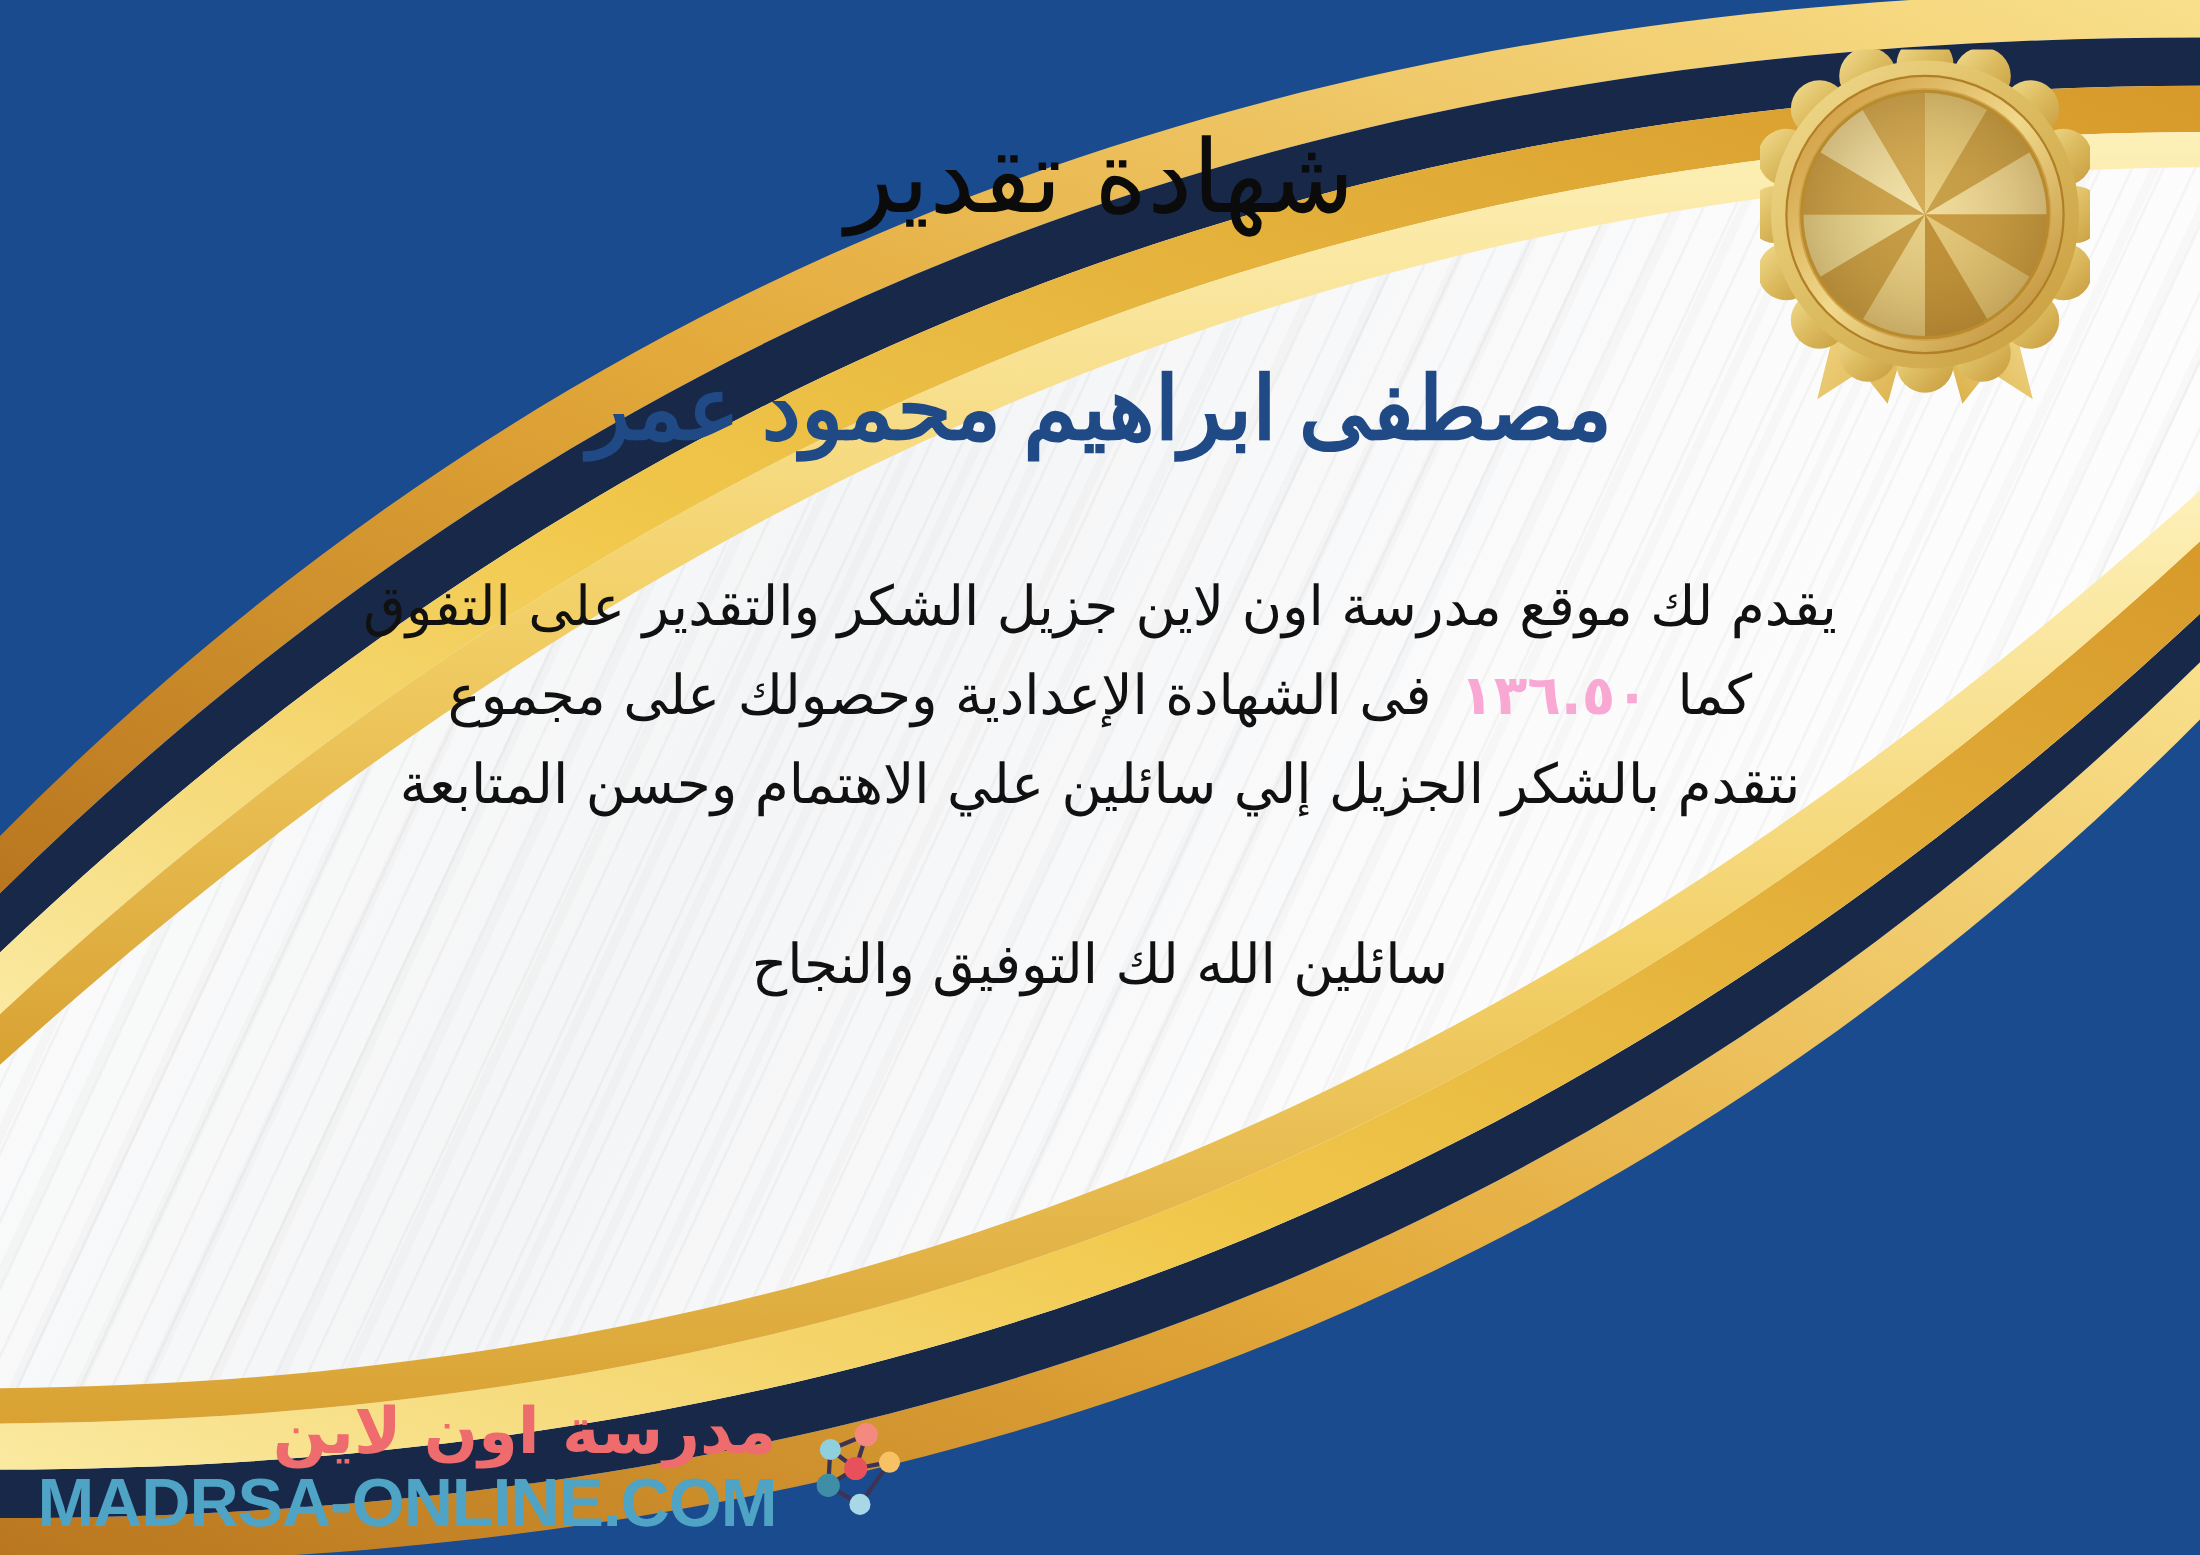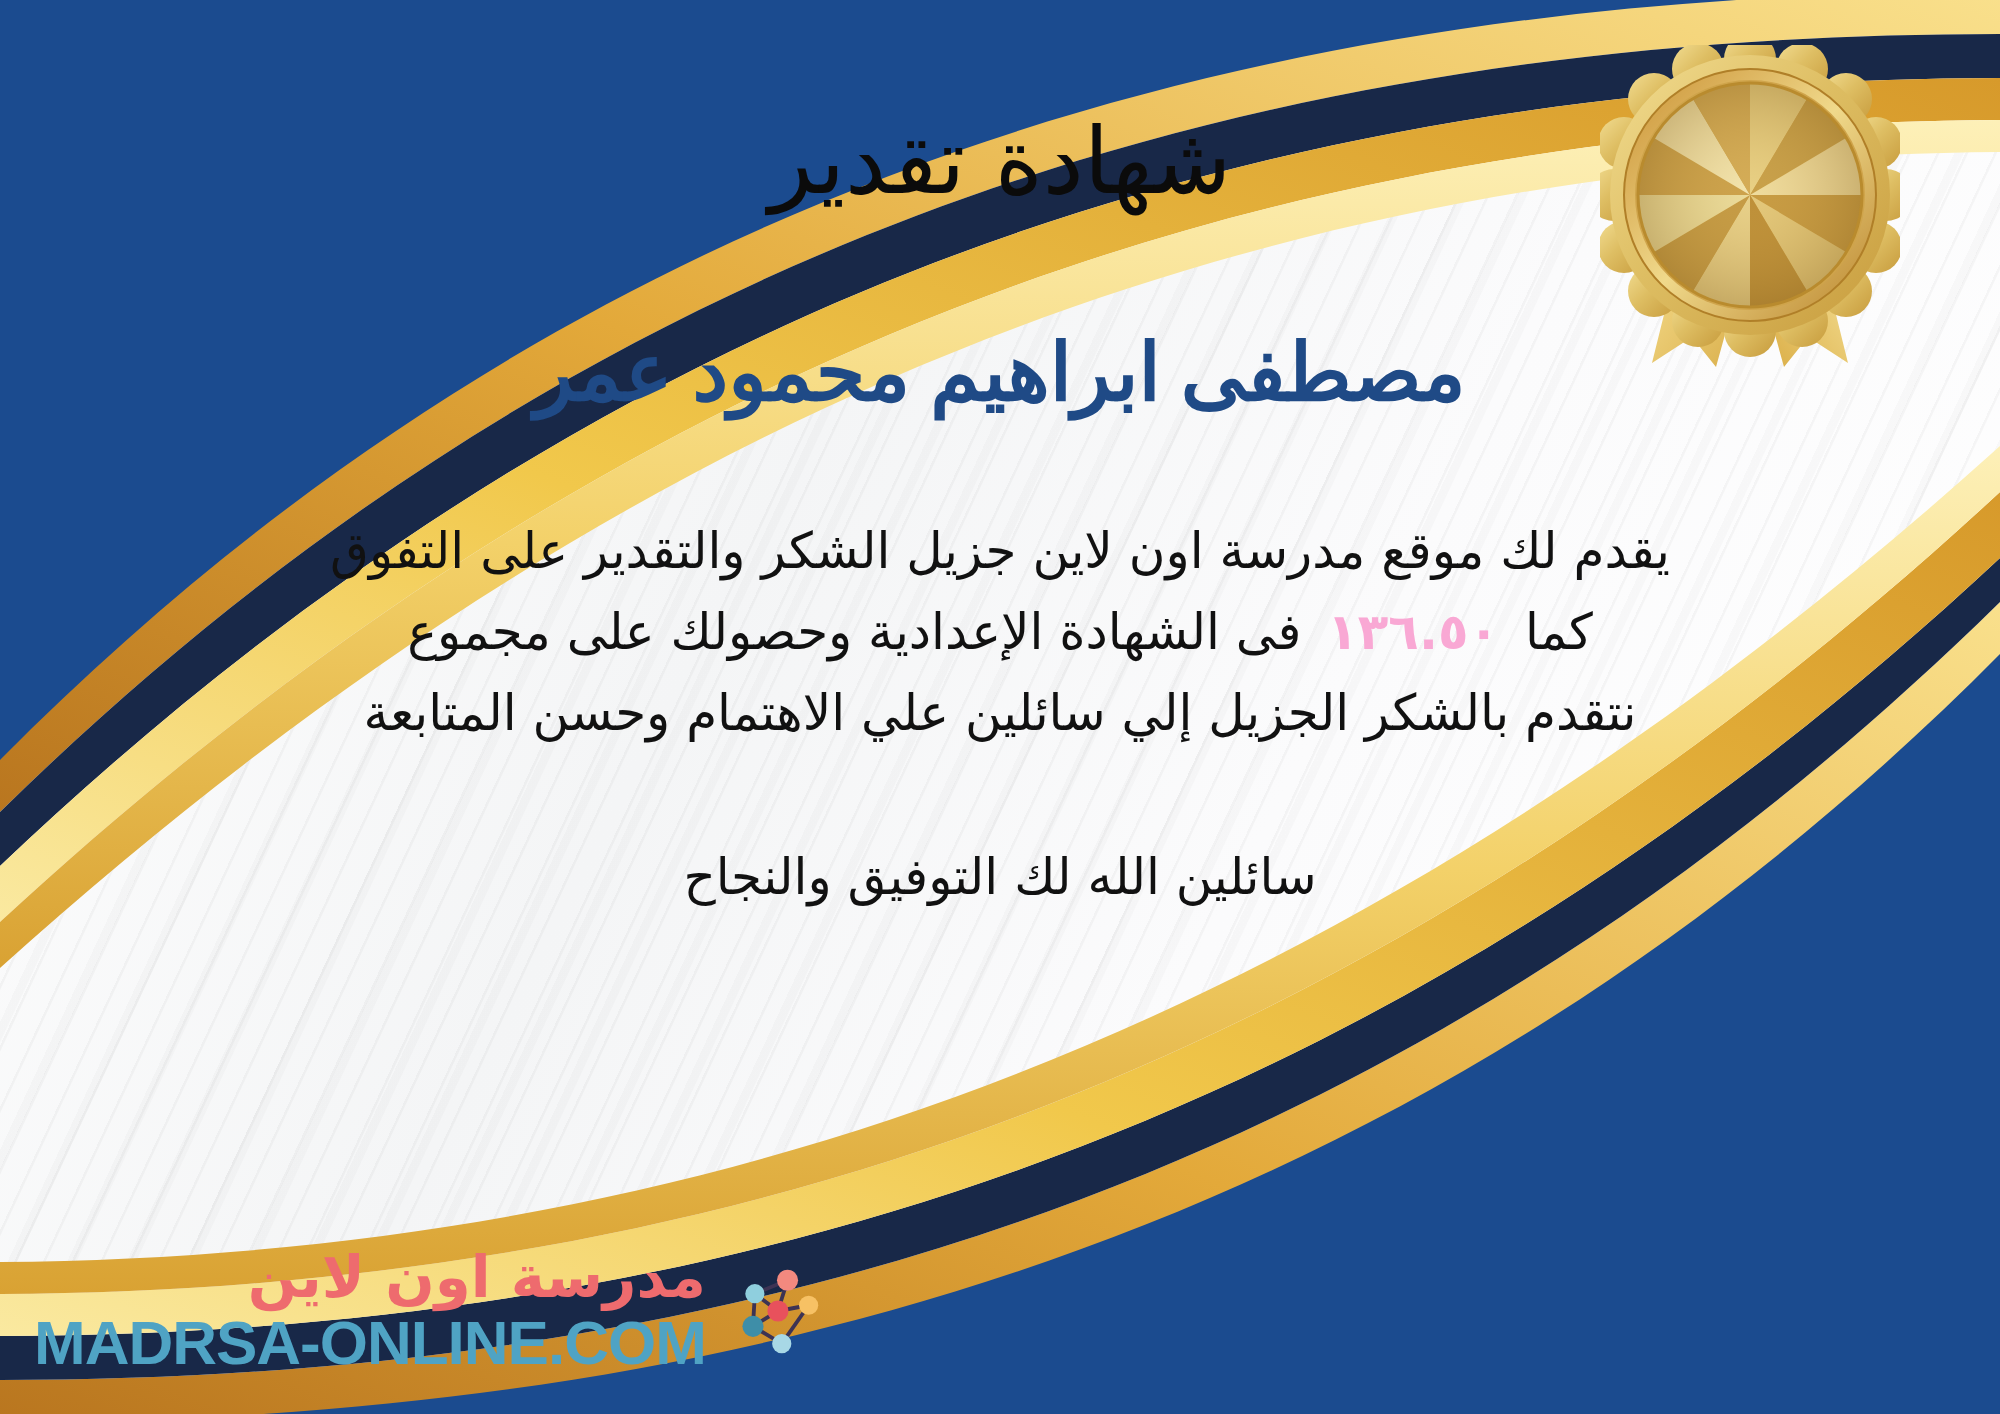--- a/index.html
+++ b/index.html
@@ -58,21 +58,21 @@
   }
   .body-line{white-space:nowrap;}
   .score{color:#f9a8d4;font-weight:700;letter-spacing:2px;
          padding:0 26px;display:inline-block;}
   #closing{
     margin-top:86px;
     font-size:50px;color:#111111;line-height:1.5;
   }
   
   #logo{
-    position:absolute;left:34px;bottom:40px;
+    position:absolute;left:34px;bottom:16px;
     display:flex;align-items:center;gap:22px;direction:ltr;
   }
   #logo-mark{width:96px;height:96px;flex:0 0 auto;}
   #logo-text{display:flex;flex-direction:column;align-items:flex-end;line-height:1;}
   #logo-ar{
     font-size:58px;font-weight:700;color:#EE6B6E;direction:rtl;
     font-family:"DejaVu Sans","Liberation Sans",sans-serif;letter-spacing:0px;
   }
   #logo-en{
     font-size:62px;font-weight:700;color:#4FA3C4;letter-spacing:-1px;

